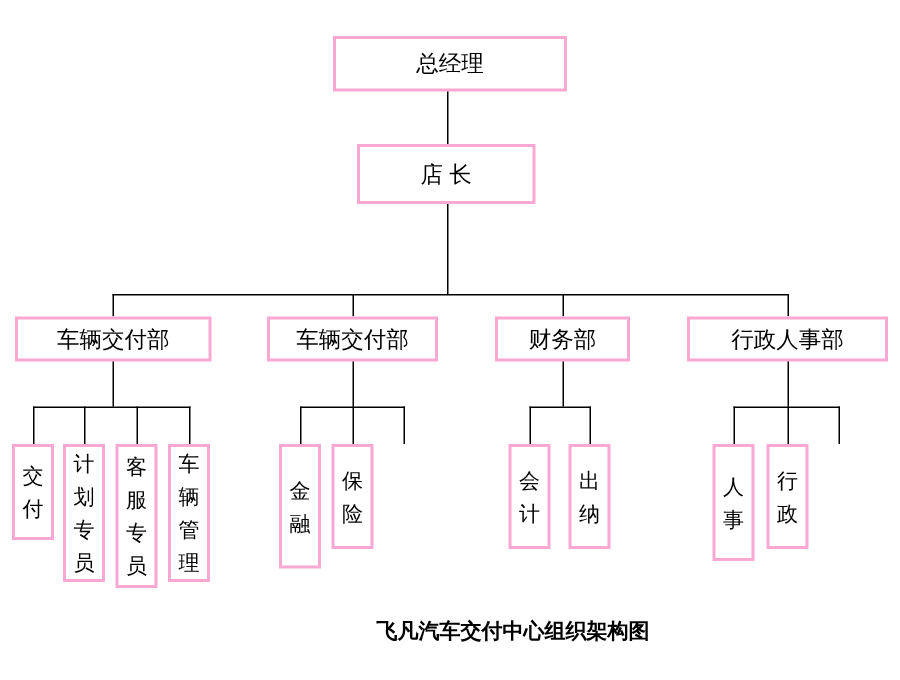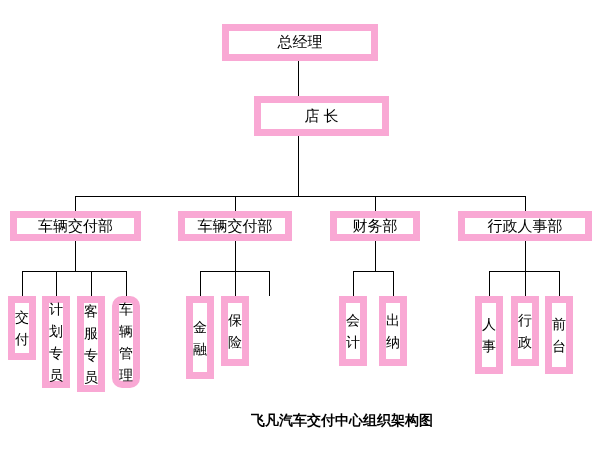--- a/index.html
+++ b/index.html
@@ -10,21 +10,21 @@
   }
   .canvas {
     position: relative;
     width: 600px;
     height: 453px;
     background: #ffffff;
     overflow: hidden;
   }
   .box {
     position: absolute;
-    border: 7px solid #f9a8d4;
+    border: 2px solid #f9a8d4;
     background: #ffffff;
     box-sizing: border-box;
     color: #000000;
   }
   .hbox {
     display: flex;
     align-items: center;
     justify-content: center;
     font-size: 15px;
     white-space: pre;
@@ -59,21 +59,21 @@
 </style>
 </head>
 <body>
 
 <div class="canvas">
 
   <div class="box hbox" style="left:222px;top:24px;width:156px;height:37px;">总经理</div>
 
   <div class="vline" style="left:298px;top:61px;height:35px;"></div>
 
-  <div class="box hbox" style="left:238px;top:96px;width:135px;height:40px;margin-left:16px;">店 长</div>
+  <div class="box hbox" style="left:238px;top:96px;width:119px;height:40px;">店 长</div>
 
   <div class="vline" style="left:298px;top:136px;height:60px;"></div>
   <div class="hline" style="left:75px;top:196px;width:451px;"></div>
 
   <div class="vline" style="left:75px;top:196px;height:15px;"></div>
   <div class="vline" style="left:235px;top:196px;height:15px;"></div>
   <div class="vline" style="left:375px;top:196px;height:15px;"></div>
   <div class="vline" style="left:525px;top:196px;height:15px;"></div>
 
   <div class="box hbox" style="left:10px;top:211px;width:131px;height:30px;">车辆交付部</div>
@@ -84,21 +84,21 @@
   <div class="vline" style="left:75px;top:241px;height:30px;"></div>
   <div class="hline" style="left:22px;top:271px;width:105px;"></div>
   <div class="vline" style="left:22px;top:271px;height:25px;"></div>
   <div class="vline" style="left:56px;top:271px;height:25px;"></div>
   <div class="vline" style="left:91px;top:271px;height:25px;"></div>
   <div class="vline" style="left:126px;top:271px;height:25px;"></div>
 
   <div class="box vbox" style="left:8px;top:296px;width:28px;height:64px;">交付</div>
   <div class="box vbox" style="left:42px;top:296px;width:28px;height:92px;">计划专员</div>
   <div class="box vbox" style="left:77px;top:296px;width:28px;height:96px;">客服专员</div>
-  <div class="box vbox" style="left:112px;top:296px;width:28px;height:92px;border-radius:10px;">车辆管理</div>
+  <div class="box vbox" style="left:112px;top:296px;width:28px;height:92px;">车辆管理</div>
 
   <div class="vline" style="left:235px;top:241px;height:30px;"></div>
   <div class="hline" style="left:200px;top:271px;width:70px;"></div>
   <div class="vline" style="left:200px;top:271px;height:25px;"></div>
   <div class="vline" style="left:235px;top:271px;height:25px;"></div>
   <div class="vline" style="left:269px;top:271px;height:25px;"></div>
 
   <div class="box vbox" style="left:186px;top:296px;width:28px;height:83px;">金融</div>
   <div class="box vbox" style="left:221px;top:296px;width:28px;height:70px;">保险</div>
 
@@ -111,17 +111,16 @@
   <div class="box vbox" style="left:379px;top:296px;width:28px;height:70px;text-align:center;">出纳</div>
 
   <div class="vline" style="left:525px;top:241px;height:30px;"></div>
   <div class="hline" style="left:489px;top:271px;width:71px;"></div>
   <div class="vline" style="left:489px;top:271px;height:25px;"></div>
   <div class="vline" style="left:525px;top:271px;height:25px;"></div>
   <div class="vline" style="left:559px;top:271px;height:25px;"></div>
 
   <div class="box vbox" style="left:475px;top:296px;width:28px;height:78px;">人事</div>
   <div class="box vbox" style="left:511px;top:296px;width:28px;height:70px;">行政</div>
-  <div class="box vbox" style="left:545px;top:296px;width:28px;height:78px;">前台</div>
 
   <div class="caption">飞凡汽车交付中心组织架构图</div>
 
 </div>
 
 </body></html>

